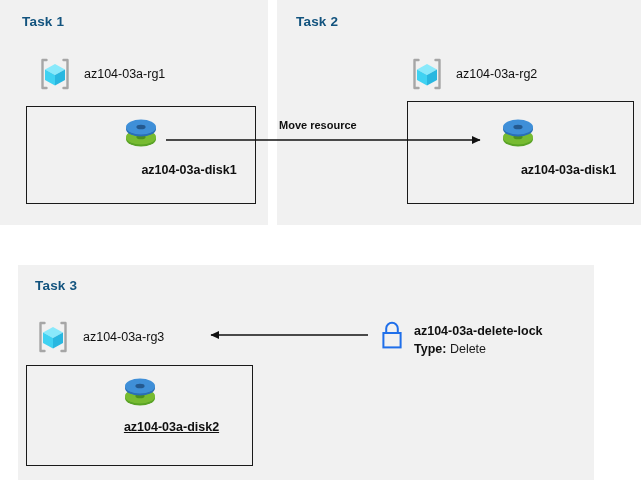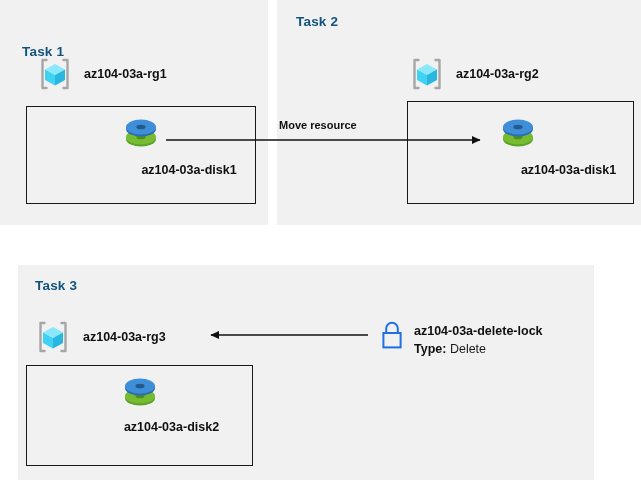--- a/index.html
+++ b/index.html
@@ -56,21 +56,21 @@
   .lock-icon {
     position: absolute;
     width: 28px;
     height: 30px;
   }
   .lock-icon svg { display: block; }
 
   .res-name {
     position: absolute;
     font-size: 12.5px;
-    font-weight: bold;
+    font-weight: normal;
     color: #0f0f0f;
     white-space: nowrap;
   }
 
   .disk-name {
     position: absolute;
     font-size: 12.5px;
     font-weight: bold;
     color: #0f0f0f;
     white-space: nowrap;
@@ -108,21 +108,21 @@
     position: absolute;
     overflow: visible;
   }
   .connector svg { display: block; overflow: visible; }
 </style>
 </head>
 <body>
 
 <div class="panel" style="left:0px; top:0px; width:268px; height:225px;"></div>
 
-<div class="task-label" style="left:22px; top:14px;margin-top:30px;">Task 1</div>
+<div class="task-label" style="left:22px; top:14px;">Task 1</div>
 
 <div class="rg-icon" style="left:38px; top:57px;">
   <svg viewBox="0 0 34 34" width="34" height="34">
     <path d="M8.5 3 L4.5 3 L4.5 31 L8.5 31" fill="none" stroke="#a6a6a6" stroke-width="2.4" stroke-linecap="round" stroke-linejoin="round"></path>
     <path d="M25.5 3 L29.5 3 L29.5 31 L25.5 31" fill="none" stroke="#a6a6a6" stroke-width="2.4" stroke-linecap="round" stroke-linejoin="round"></path>
     <polygon points="17,7 27,12.5 17,18 7,12.5" fill="#89e9fb"></polygon>
     <polygon points="7,12.5 17,18 17,28.5 7,23" fill="#3fd2f2"></polygon>
     <polygon points="27,12.5 17,18 17,28.5 27,23" fill="#29b7e0"></polygon>
   </svg>
 </div>
@@ -210,21 +210,21 @@
   <svg viewBox="0 0 40 40" width="40" height="40">
     <ellipse cx="20" cy="25" rx="15" ry="7.5" fill="#5aa326"></ellipse>
     <ellipse cx="20" cy="23" rx="15" ry="7.5" fill="#77bb31"></ellipse>
     <ellipse cx="20" cy="23" rx="4.6" ry="2.3" fill="#4c8f20"></ellipse>
     <ellipse cx="20" cy="15" rx="15" ry="7.5" fill="#2a6fb5"></ellipse>
     <ellipse cx="20" cy="13" rx="15" ry="7.5" fill="#3f8fd8"></ellipse>
     <ellipse cx="20" cy="13" rx="4.6" ry="2.3" fill="#24598f"></ellipse>
   </svg>
 </div>
 
-<div class="disk-name" style="left:26px; top:420px; width:195px;">az104-03a-disk2</div>
+<div class="disk-name" style="left:26px; top:420px; width:195px;text-decoration:underline;">az104-03a-disk2</div>
 
 <div class="connector" style="left:0px; top:265px; width:641px; height:215px;">
   <svg width="641" height="215" viewBox="0 0 641 215">
     <defs>
       <marker id="arrowLeft" markerWidth="9" markerHeight="9" refX="8" refY="4.5" orient="auto" markerUnits="userSpaceOnUse">
         <path d="M0,0.6 L8.6,4.5 L0,8.4 z" fill="#111111"></path>
       </marker>
     </defs>
     <line x1="368" y1="70" x2="211" y2="70" stroke="#111111" stroke-width="1.4" marker-end="url(#arrowLeft)"></line>
   </svg>

